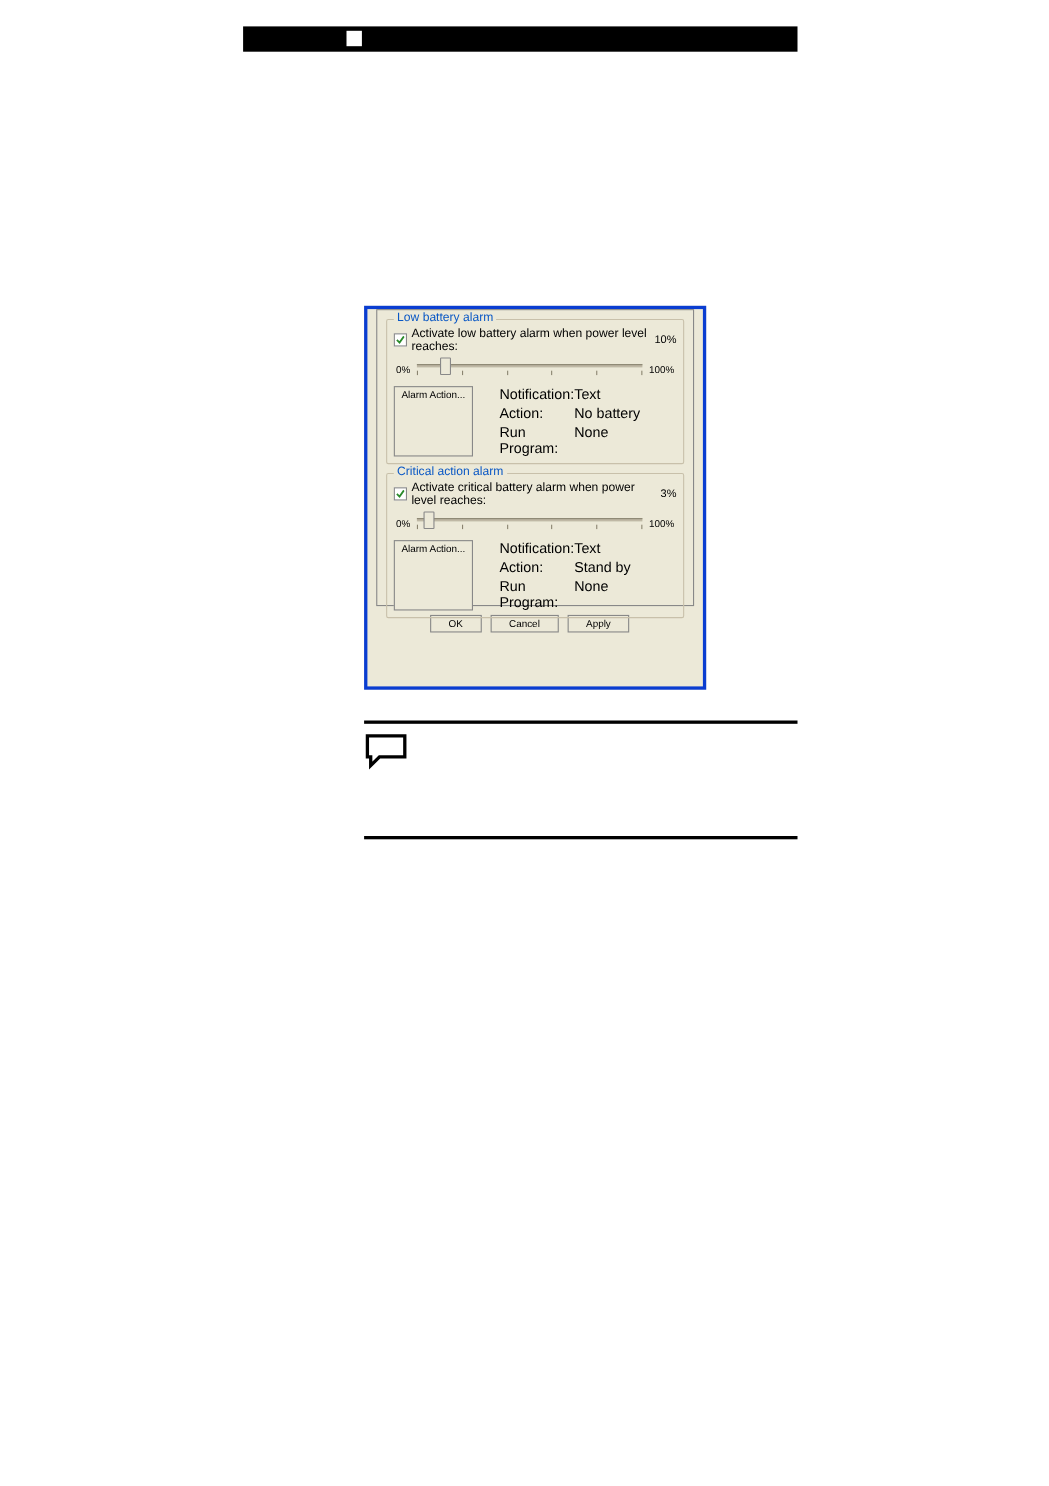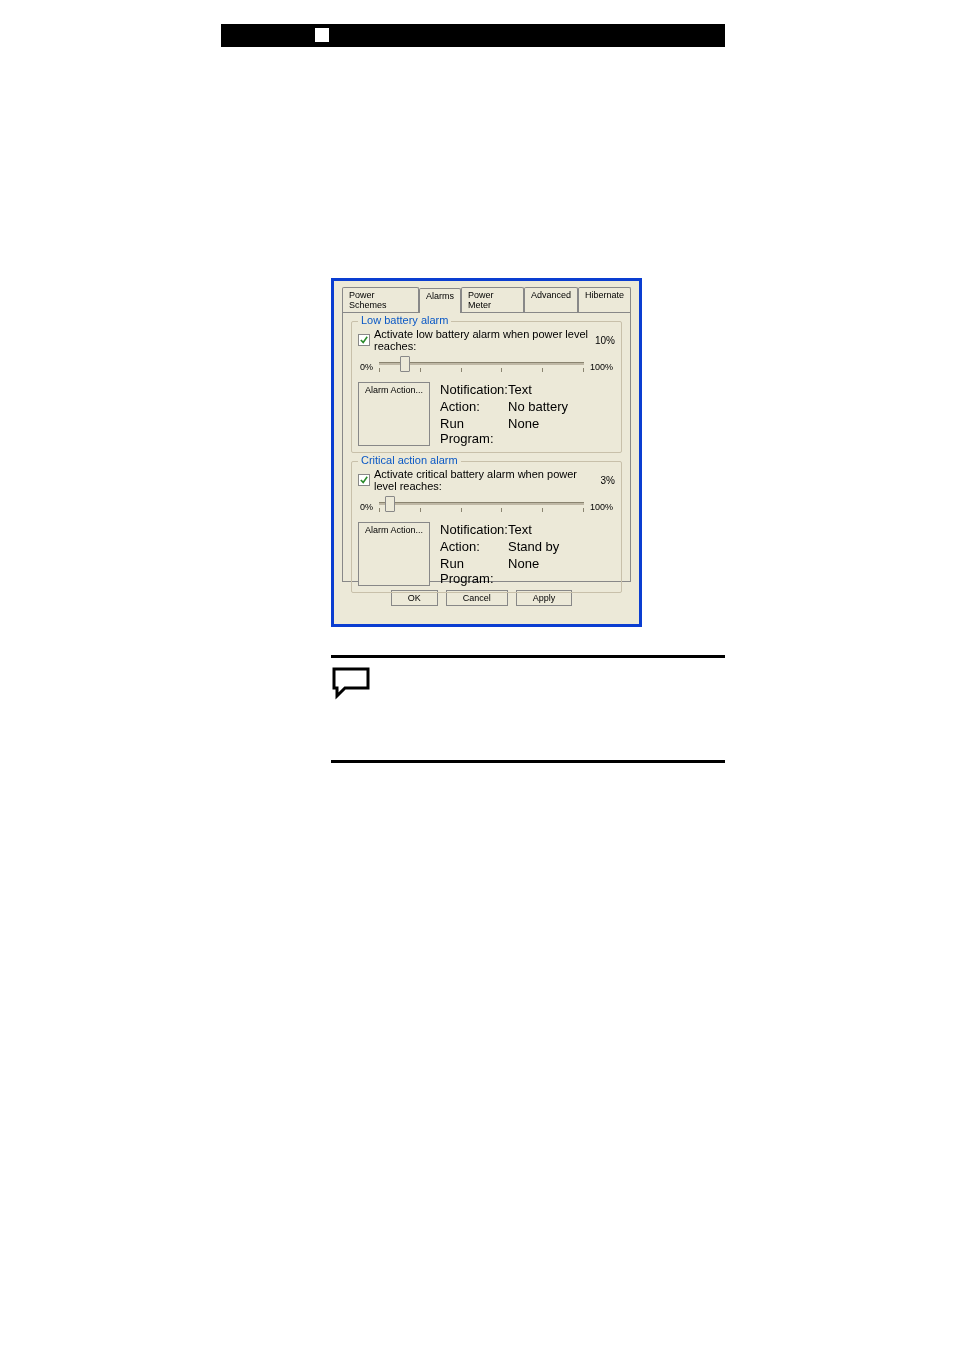--- a/index.html
+++ b/index.html
@@ -23,45 +23,38 @@
 .chkbox{width:10px;height:10px;border:1px solid #888;background:#fff;display:flex;align-items:center;justify-content:center;flex:0 0 auto}
 .chkbox svg{width:8px;height:8px}
 .chk-label{font-size:11px;flex:1}
 .pct{font-size:10px;margin-left:auto}
 .slider-row{display:flex;align-items:center;gap:6px;margin:6px 2px}
 .slider-track{flex:1;position:relative;height:18px}
 .slider-track .line{position:absolute;left:0;right:0;top:4px;height:2px;background:#bfb8a5;border-top:1px solid #8a8470}
 .slider-track .thumb{position:absolute;top:-2px;width:8px;height:14px;background:#ece9d8;border:1px solid #888;border-radius:1px}
 .slider-track .ticks{position:absolute;left:0;right:0;top:10px;display:flex;justify-content:space-between}
 .slider-track .ticks span{display:block;width:1px;height:4px;background:#8a8470}
-.aa-row{display:flex;gap:10px;margin-top:4px}
+.aa-row{display:flex;gap:24px;margin-top:4px}
 .aa-btn{border:1px solid #888;background:#ece9d8;padding:2px 6px;font-size:9px;cursor:default;flex:0 0 auto}
 .kv{display:grid;grid-template-columns:60px auto;gap:2px 8px;font-size:13px}
 .dlg-btns{display:flex;justify-content:center;gap:8px;margin:0 10px 0 0}
 .dlg-btn{border:1px solid #888;background:#ece9d8;padding:2px 16px;font-size:9px;cursor:default}
 .note-rule{position:absolute;left:331px;width:394px;height:3px;background:#000}
 .note-rule.top{top:655px}
 .note-rule.bot{top:760px}
 .note-icon{position:absolute;left:331px;top:666px}
 .note-icon svg{width:40px;height:34px}
 </style>
 </head>
 <body>
 <div class="page">
 <div class="black-bar"></div>
 <div class="black-sq"></div>
 
 <div class="dialog">
- <div class="tab-strip">
-  <div class="tab">Power Schemes</div>
-  <div class="tab active">Alarms</div>
-  <div class="tab">Power Meter</div>
-  <div class="tab">Advanced</div>
-  <div class="tab">Hibernate</div>
- </div>
  <div class="tab-body">
 
   <div class="fieldset">
    <div class="legend">Low battery alarm</div>
    <div class="chk-row">
     <div class="chkbox">
      <svg viewBox="0 0 10 10">
                 <path d="M1 5 L4 8 L9 1" stroke="#2a8a2a" stroke-width="2" fill="none"></path>
               </svg>
     </div>

